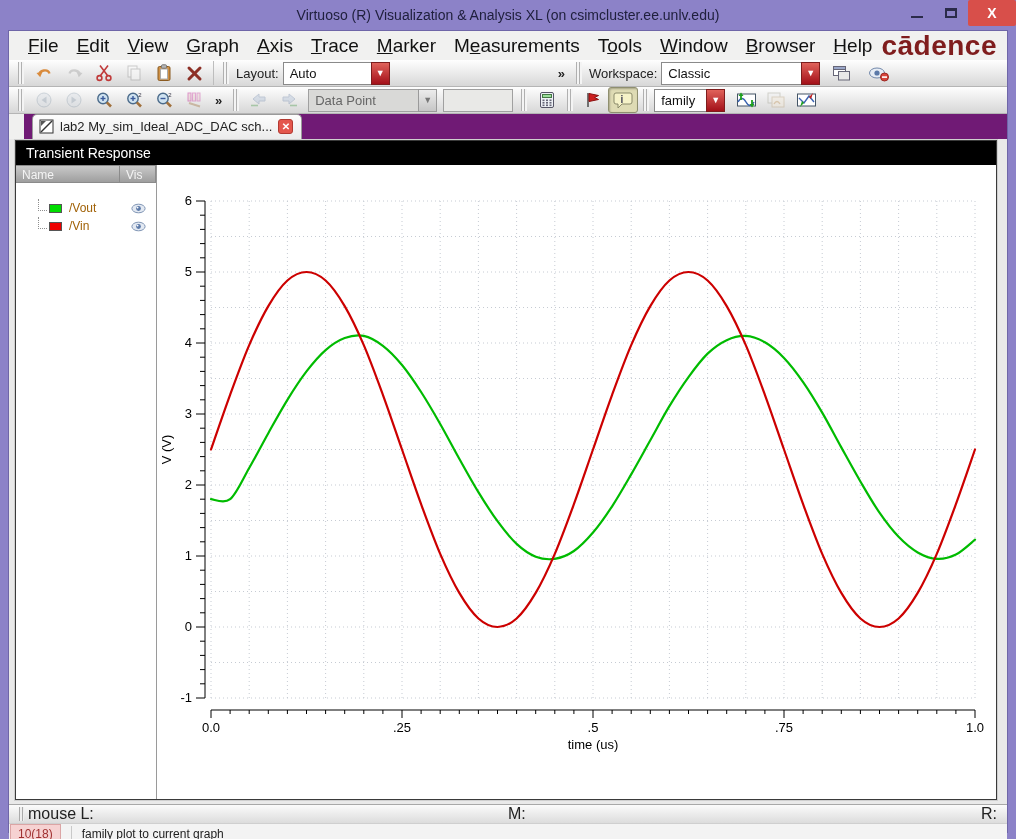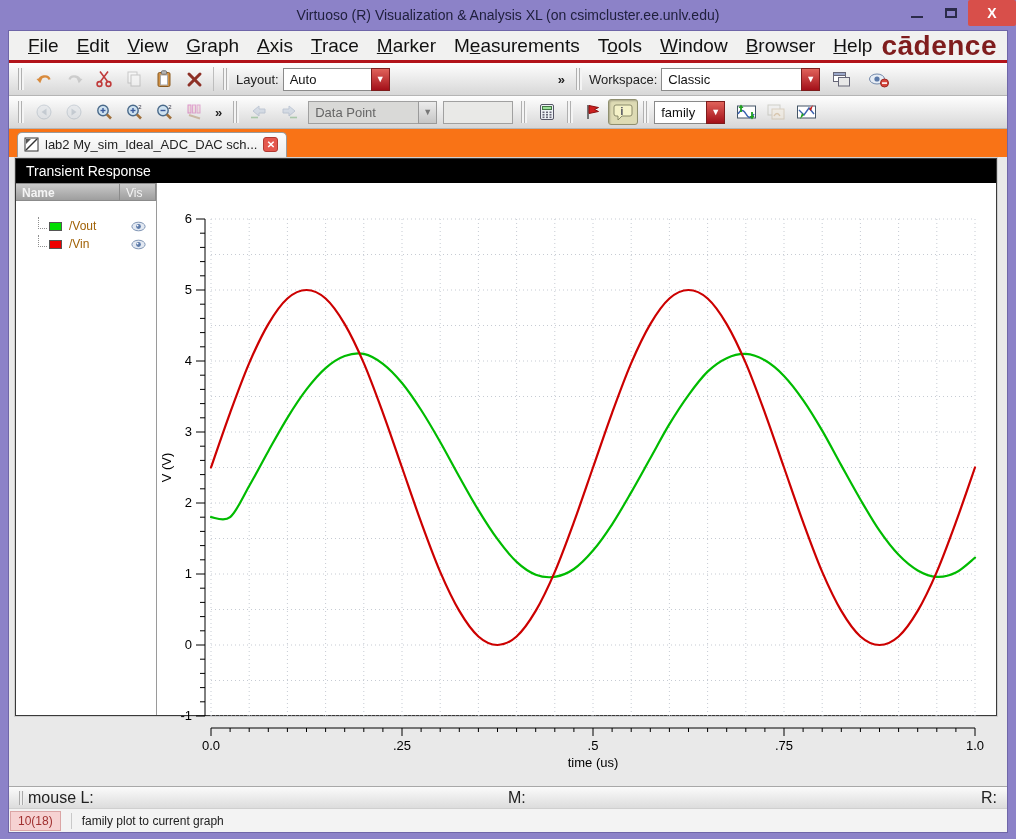--- a/index.html
+++ b/index.html
@@ -36,33 +36,33 @@
   .tb-label { font-size:13px; color:#222; margin:0 4px 0 2px; }
   .combo { display:flex; height:23px; align-items:stretch; }
   .combo .field { background:#fff; border:1px solid #8a8a8a; border-right:none; padding:2px 6px; font-size:13px; color:#111; display:flex; align-items:center; }
   .combo .cbtn { width:19px; background:linear-gradient(#e0625a,#a31019); border:1px solid #7d1d1d; color:#fff; font-size:9px; display:flex; align-items:center; justify-content:center; }
   .combo.gray .field { background:#d9d9d7; color:#666; border-color:#a0a0a0; }
   .combo.gray .cbtn { background:linear-gradient(#ececec,#c6c6c6); border-color:#9a9a9a; color:#777; }
   .mini-input { width:70px; height:23px; border:1px solid #a0a0a0; background:#e9e9e7; margin-left:6px; }
   .chev { font-size:13px; font-weight:bold; color:#222; padding:0 6px; }
 
   
-  .tabbar { height:28px; background:#f97316; display:flex; align-items:flex-end; padding-left:8px; }
+  .tabbar { height:28px; background:#701a75; display:flex; align-items:flex-end; padding-left:8px;margin-left:15px; }
   .tab { display:flex; align-items:center; gap:6px; background:linear-gradient(#fdfdfd,#ebebeb); border:1px solid #9a9a9a; border-bottom:none; border-radius:5px 5px 0 0; padding:4px 8px 5px 6px; font-size:13px; color:#222; }
   .tab-close { width:15px; height:15px; background:#e4574d; border:1px solid #b23a32; border-radius:3px; color:#fff; font-size:10px; font-weight:bold; display:flex; align-items:center; justify-content:center; line-height:1; }
 
   
   .client { flex:1; background:#e9e9e9; padding:1px 10px 4px 6px; }
-  .graph { height:558px; background:#fff; border:1px solid #3a3a3a; box-shadow:0 0 0 1px #cfcfcf; display:flex; flex-direction:column; }
+  .graph { height:660px; background:#fff; border:1px solid #3a3a3a; box-shadow:0 0 0 1px #cfcfcf; display:flex; flex-direction:column; }
   .graph-title { background:#000; color:#fff; font-size:14px; height:24px; display:flex; align-items:center; padding-left:10px; }
   .graph-body { flex:1; display:flex; min-height:0; }
   .legend { width:141px; border-right:1px solid #9a9a9a; display:flex; flex-direction:column; font-size:12px; background:#fff; }
   .legend-head { display:flex; height:18px; }
   .lh-cell { background:linear-gradient(#c9c9c9,#9e9e9e); color:#f4f4f4; padding:2px 6px; border:1px solid #8b8b8b; border-left:none; }
-  .lh-name { flex:1;font-weight:bold; } .lh-vis { width:36px; }
+  .lh-name { flex:1; } .lh-vis { width:36px; }
   .legend-items { padding-top:16px; position:relative; }
   .legend-row { height:18px; display:flex; align-items:center; position:relative; }
   .twig { width:9px; height:12px; border-left:1px dotted #8f8f8f; border-bottom:1px dotted #8f8f8f; margin:-6px 2px 0 22px; }
   .swatch { width:13px; height:9px; border:1px solid #555; }
   .trace-name { margin-left:7px; color:#a16207; }
   .eye-btn { margin-left:auto; margin-right:10px; display:flex; }
   .plot { flex:1; position:relative; background:#fff; }
   .plot svg { position:absolute; left:0; top:0; }
   svg text { font-family:"Liberation Sans", sans-serif; }
 

